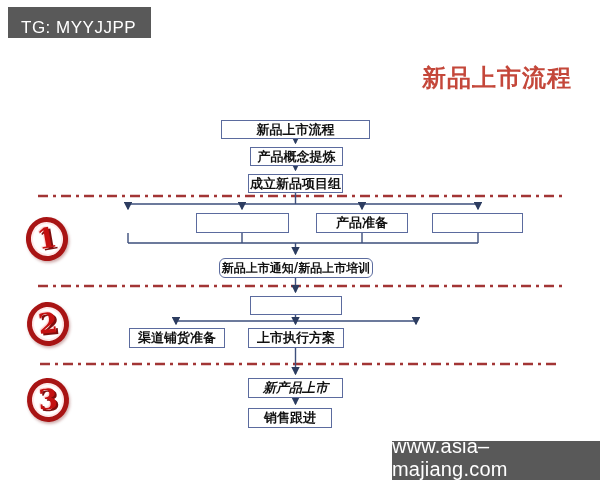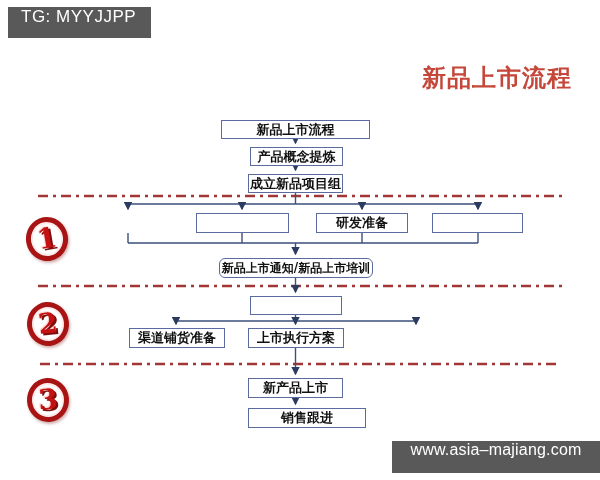--- a/index.html
+++ b/index.html
@@ -3,25 +3,25 @@
 <meta charset="utf-8">
 <style>
   html,body{margin:0;padding:0;background:#ffffff;}
   #stage{
     position:relative;width:600px;height:480px;background:#ffffff;overflow:hidden;
     font-family:"DejaVu Sans",sans-serif;
   }
   
   .bar{
     position:absolute;background:#595959;color:#ffffff;
-    display:flex;align-items:flex-start;
+    display:flex;align-items:flex-end;
     font-family:"Liberation Sans",sans-serif;
   }
   #top-bar{left:8px;top:7px;width:130px;height:31px;font-size:17px;padding-left:13px;letter-spacing:.5px;}
-  #bottom-bar{left:392px;top:441px;width:208px;height:32px;font-size:16px;justify-content:center;letter-spacing:.2px;}
+  #bottom-bar{left:392px;top:441px;width:208px;height:40px;font-size:20px;justify-content:center;letter-spacing:.2px;}
   
   #main-title{
     position:absolute;left:421px;top:62px;width:152px;text-align:center;
     font-family:"DejaVu Serif",serif;font-weight:bold;font-size:24px;
     letter-spacing:1px;color:#c4473a;
   }
   
   .fbox{
     position:absolute;background:#ffffff;border:1.5px solid #5b6b9e;
     display:flex;align-items:center;justify-content:center;
@@ -89,29 +89,29 @@
       <path d="M295.5,348 V374" marker-end="url(#arr)"></path>
       <path d="M295.5,398 V404" marker-end="url(#arr)"></path>
     </g>
   </svg>
 
   <div class="fbox" style="left:221px;top:120px;width:149px;height:19px;">新品上市流程</div>
   <div class="fbox" style="left:250px;top:147px;width:93px;height:19px;">产品概念提炼</div>
   <div class="fbox" style="left:248px;top:174px;width:95px;height:19px;">成立新品项目组</div>
 
   <div class="fbox" style="left:196px;top:213px;width:93px;height:20px;"></div>
-  <div class="fbox" style="left:316px;top:213px;width:92px;height:20px;">研发准备</div>
+  <div class="fbox" style="left:316px;top:213px;width:92px;height:20px;">产品准备</div>
   <div class="fbox" style="left:432px;top:213px;width:91px;height:20px;"></div>
 
   <div class="fbox small" style="left:219px;top:258px;width:154px;height:20px;border-radius:6px;">新品上市通知/新品上市培训</div>
   <div class="fbox" style="left:250px;top:296px;width:92px;height:19px;"></div>
 
   <div class="fbox" style="left:129px;top:328px;width:96px;height:20px;">渠道铺货准备</div>
   <div class="fbox" style="left:248px;top:328px;width:96px;height:20px;">上市执行方案</div>
 
-  <div class="fbox" style="left:248px;top:378px;width:95px;height:20px;">新产品上市</div>
-  <div class="fbox" style="left:248px;top:408px;width:118px;height:20px;">销售跟进</div>
+  <div class="fbox" style="left:248px;top:378px;width:95px;height:20px;font-style:italic;">新产品上市</div>
+  <div class="fbox" style="left:248px;top:408px;width:84px;height:20px;">销售跟进</div>
 
   <div class="badge" id="badge-1">1</div>
   <div class="badge" id="badge-2">2</div>
   <div class="badge" id="badge-3">3</div>
 
 </div>
 
 </body></html>

